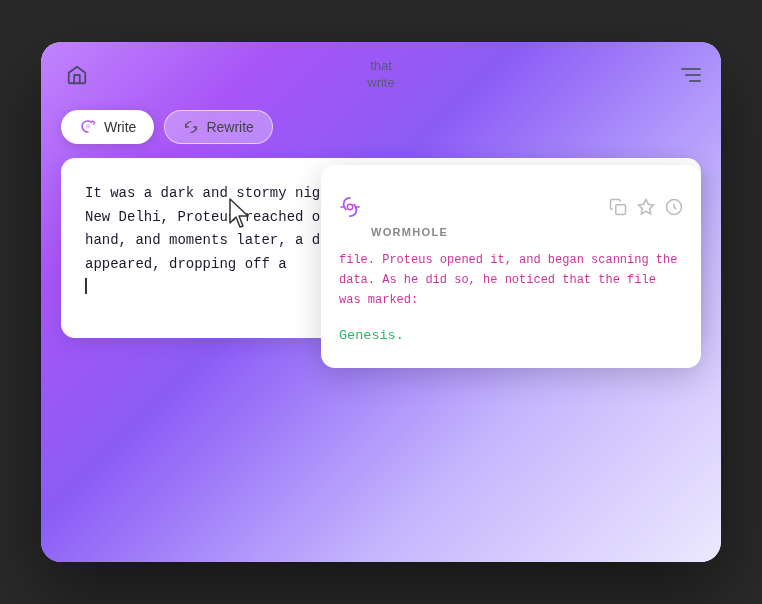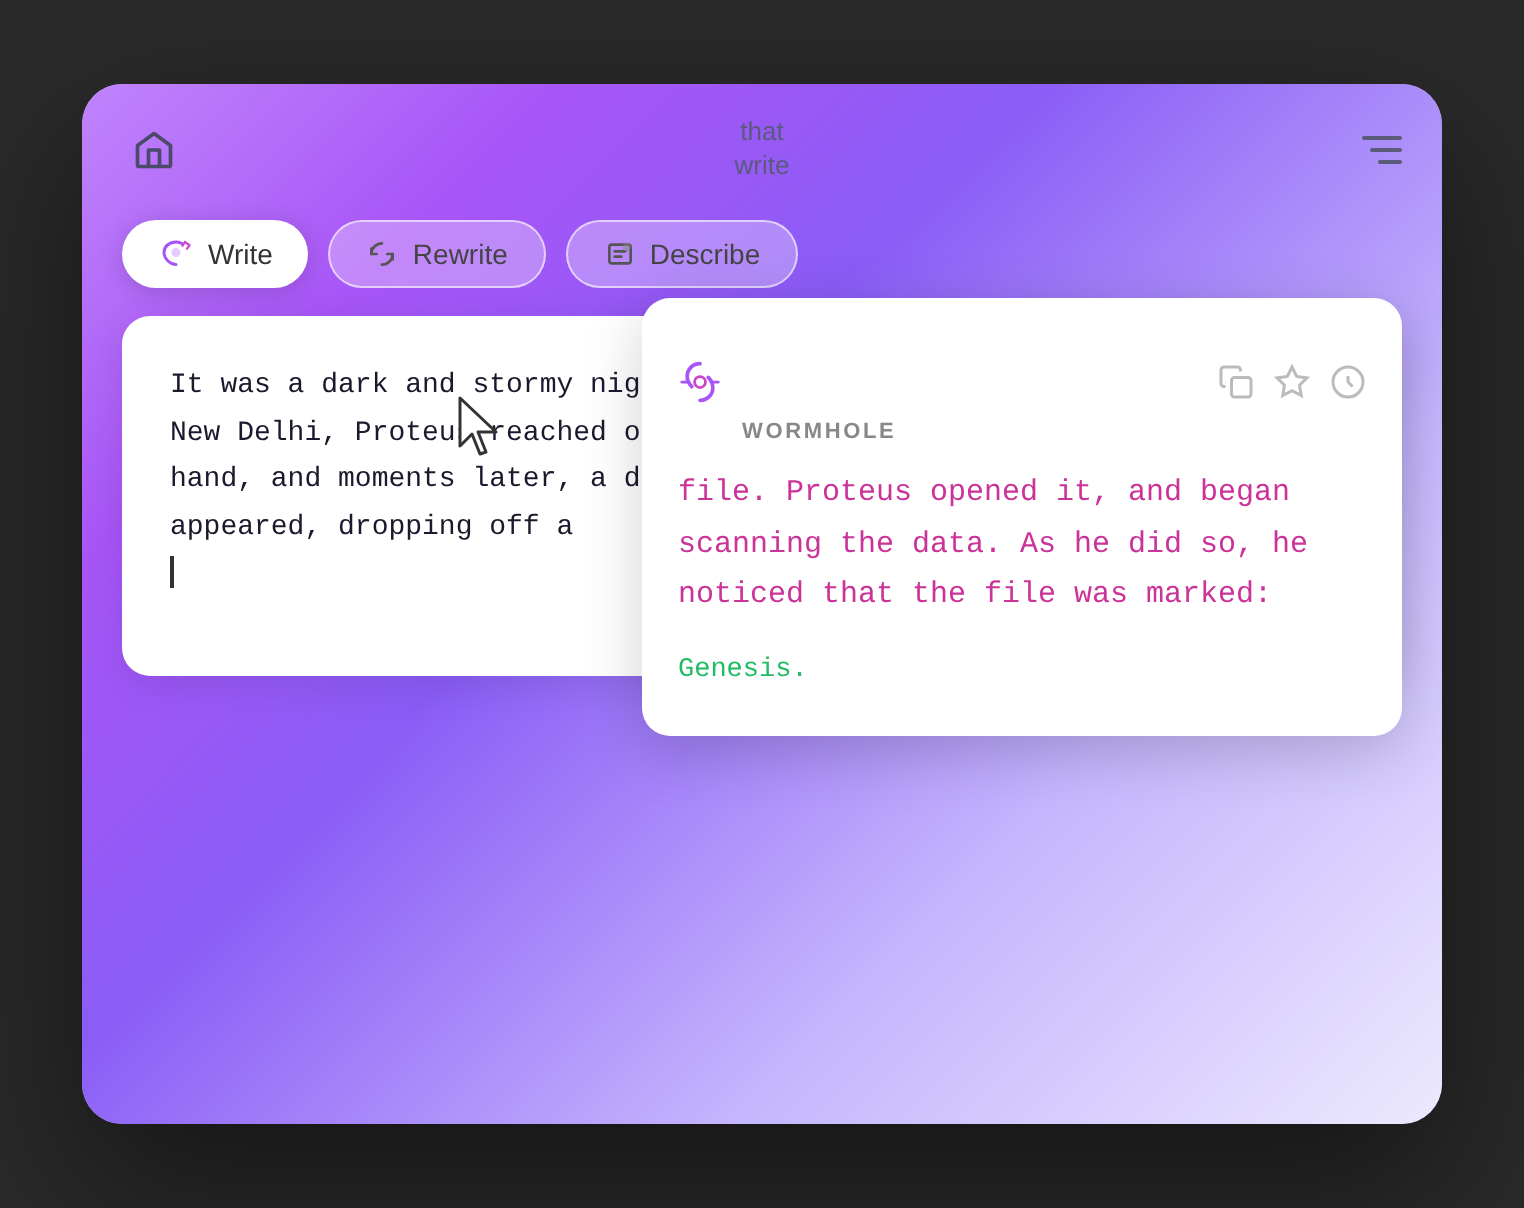--- a/index.html
+++ b/index.html
@@ -229,21 +229,21 @@
       color: #aaa;
       font-size: 17px;
     }
 
     .card-actions span {
       cursor: pointer;
     }
 
     .card-body-text {
       font-family: 'Courier New', Courier, monospace;
-      font-size: 15px;
+      font-size: 12px;
       line-height: 1.7;
       color: #cc3399;
       font-weight: 500;
     }
 
     .genesis-text {
       color: #22bb66;
       font-family: 'Courier New', Courier, monospace;
       font-size: 13.5px;
       line-height: 1.7;
@@ -300,30 +300,20 @@
         <svg width="16" height="16" viewBox="0 0 24 24" fill="none">
           <path d="M4 12a8 8 0 018-8" stroke="#555" stroke-width="2" stroke-linecap="round"></path>
           <path d="M20 12a8 8 0 01-8 8" stroke="#555" stroke-width="2" stroke-linecap="round"></path>
           <path d="M4 8l0 4 4 0" stroke="#555" stroke-width="2" stroke-linecap="round" stroke-linejoin="round"></path>
           <path d="M20 16l0-4-4 0" stroke="#555" stroke-width="2" stroke-linecap="round" stroke-linejoin="round"></path>
         </svg>
       </span>
       <span>Rewrite</span>
     </button>
 
-    <button class="tab-btn inactive">
-      <span class="tab-icon">
-        <svg width="16" height="16" viewBox="0 0 24 24" fill="none">
-          <rect x="4" y="5" width="16" height="14" rx="2" stroke="#555" stroke-width="2"></rect>
-          <path d="M8 10h8M8 14h5" stroke="#555" stroke-width="2" stroke-linecap="round"></path>
-          <circle cx="17" cy="7" r="3" fill="#888" opacity="0.5"></circle>
-        </svg>
-      </span>
-      <span>Describe</span>
-    </button>
 
 
   </div>
 
   <div class="main-content">
 
     <div class="text-editor">
       <div class="editor-text">It was a dark and stormy night in
 New Delhi, Proteus reached out his
 hand, and moments later, a drone

